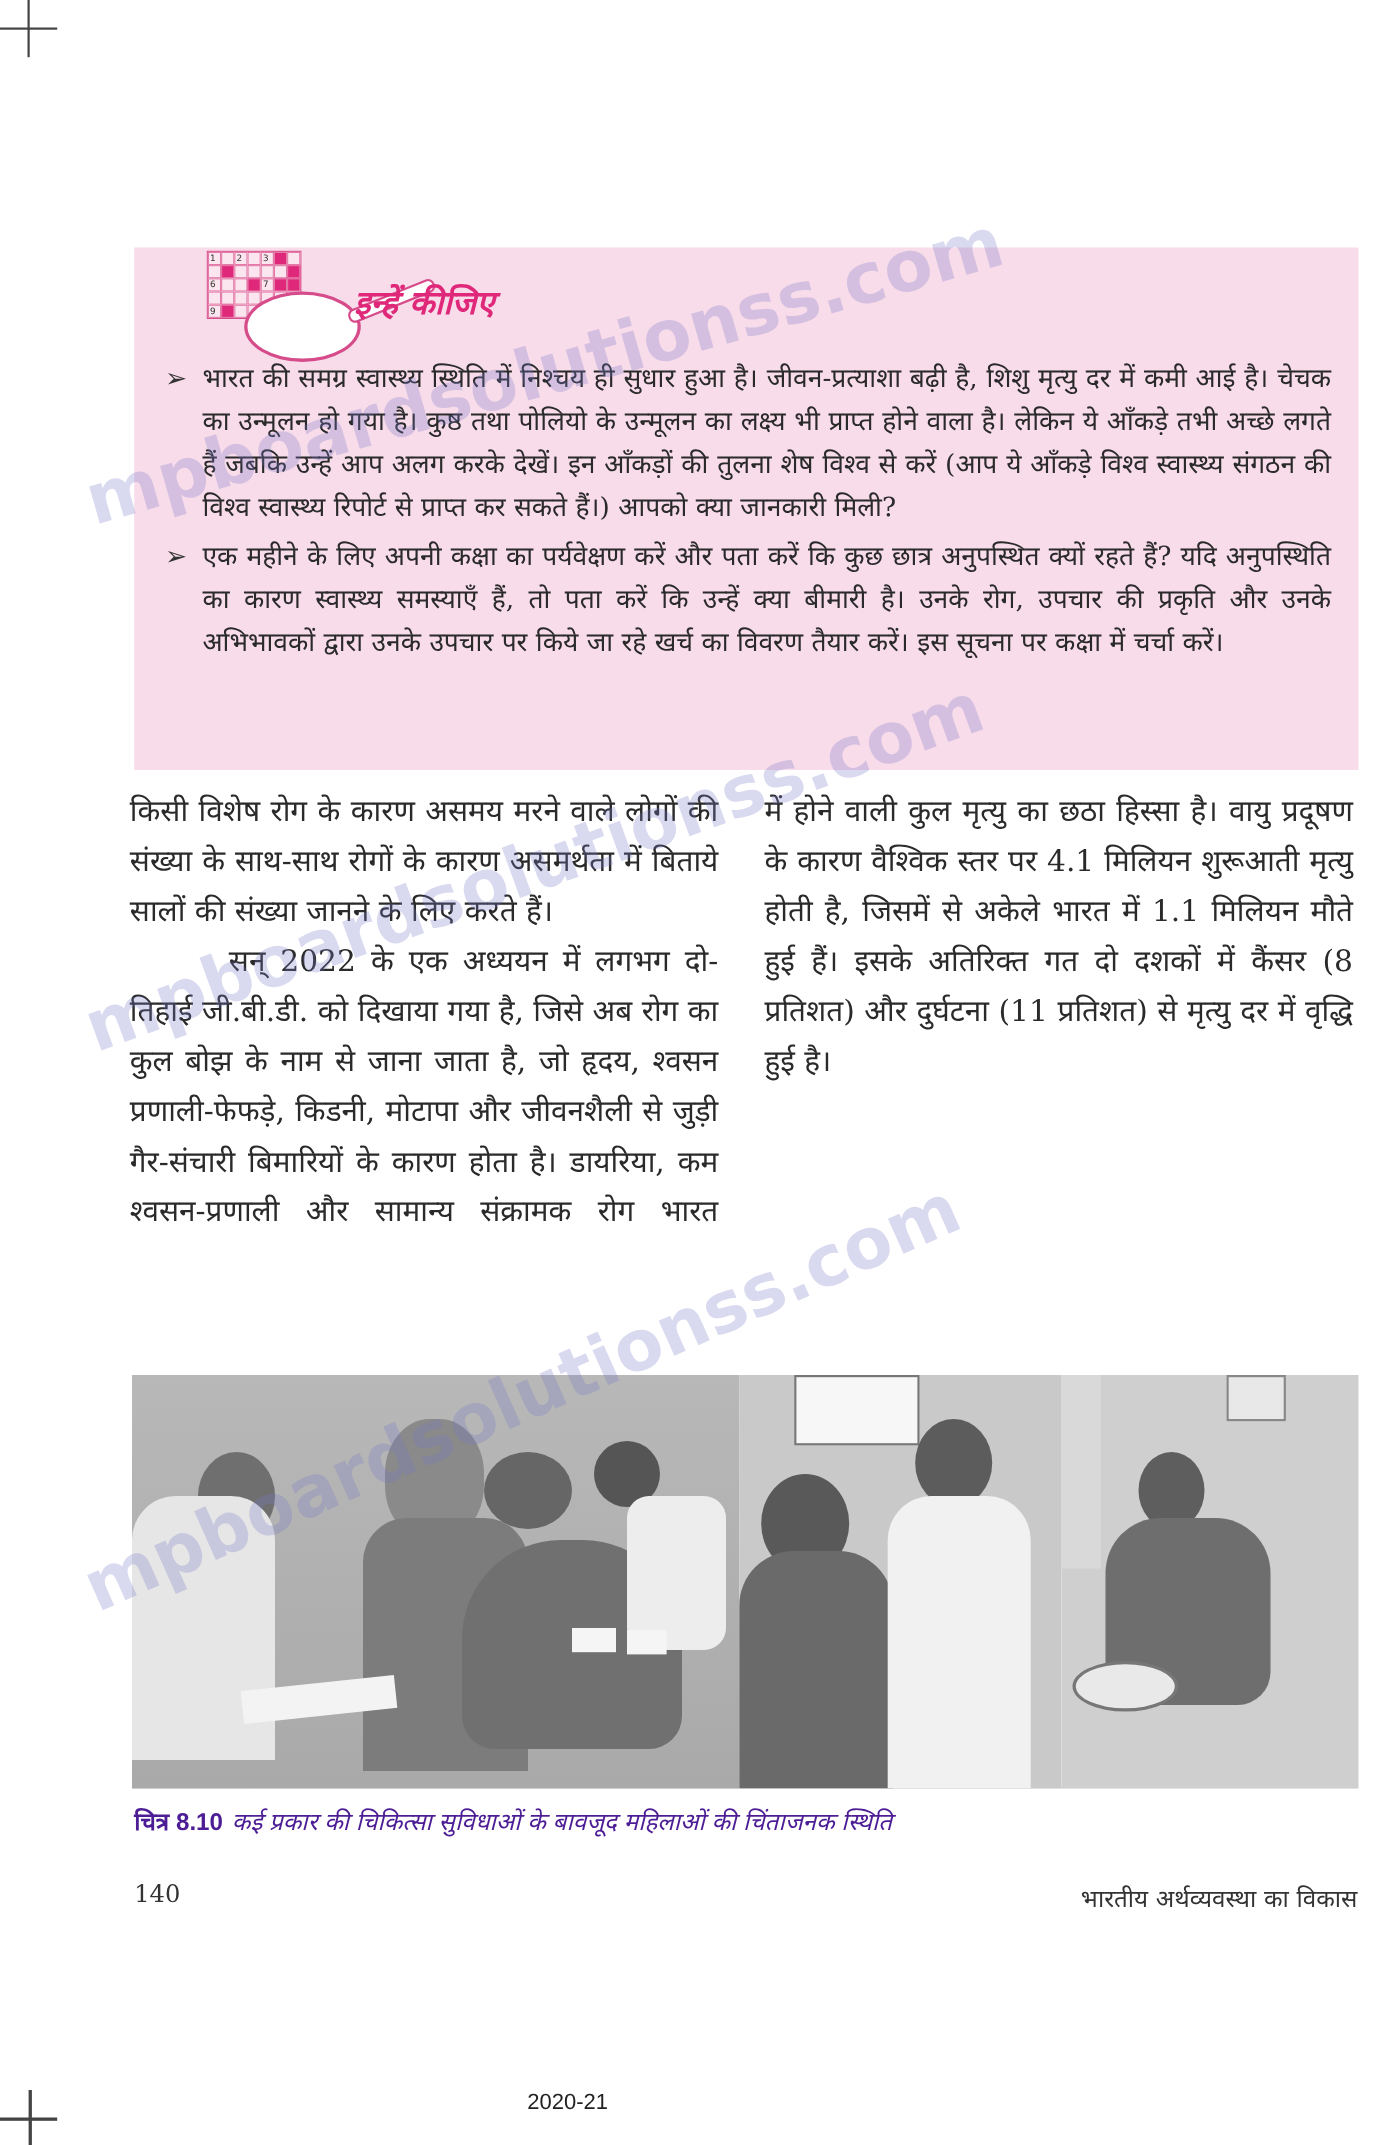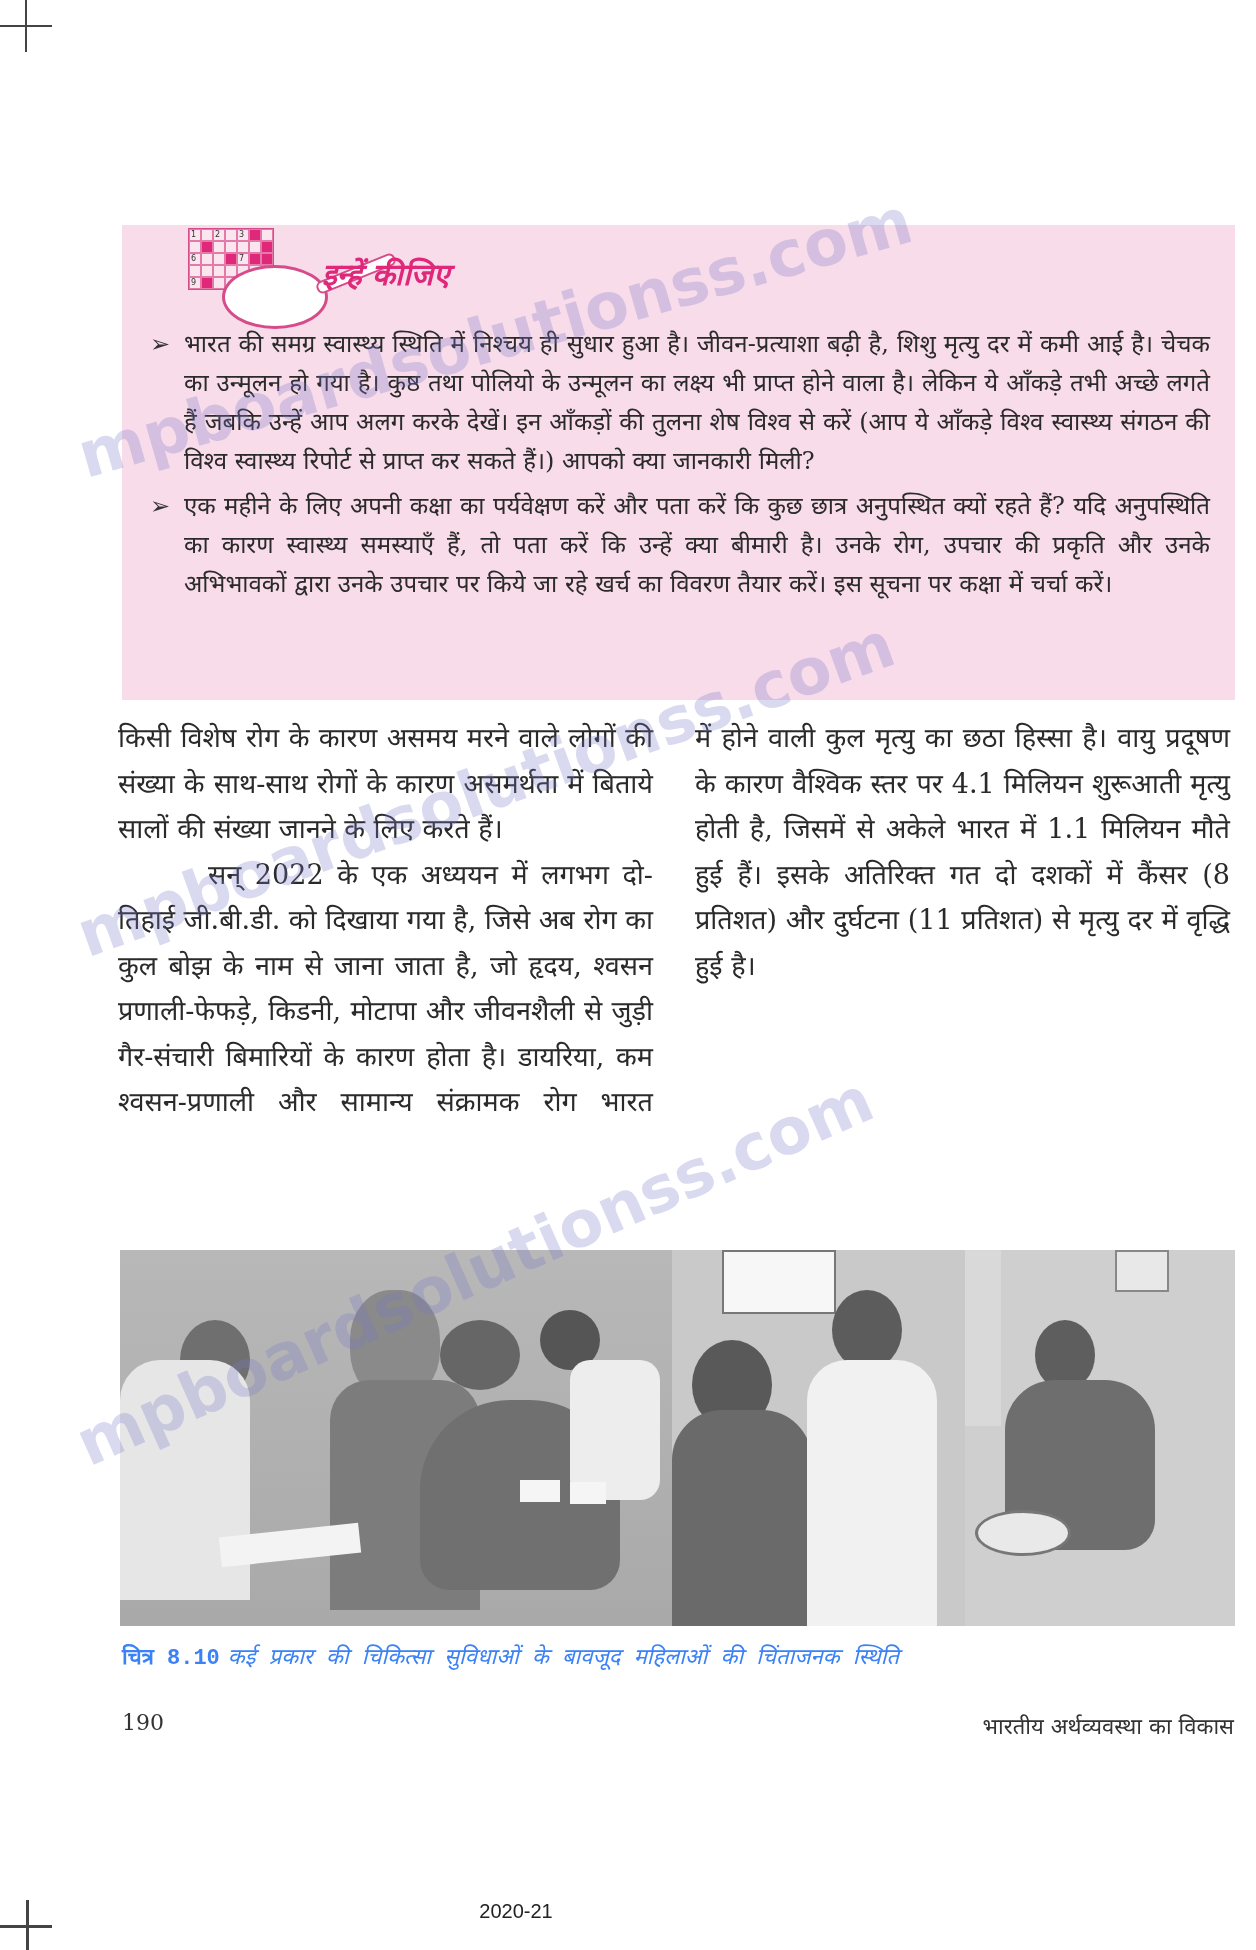--- a/index.html
+++ b/index.html
@@ -58,22 +58,22 @@
   }
   .col p.last { text-align-last: left; }
   .col p.indent { text-indent: 90px; }
   .figure { position: absolute; left: 120px; top: 1250px; width: 1115px; height: 376px; }
   .panel { position: absolute; top: 0; height: 100%; overflow: hidden; background: #bdbdbd; }
   .panel.p1 { left: 0; width: 552px; background: linear-gradient(180deg, #b8b8b8 0%, #a9a9a9 100%); }
   .panel.p2 { left: 552px; width: 293px; background: #c9c9c9; }
   .panel.p3 { left: 845px; width: 270px; background: #cfcfcf; }
   .shape { position: absolute; }
   .caption {
-    position: absolute; left: 122px; top: 1640px; font-size: 22px; color: #3b82f6;
-    font-family: Liberation Mono, monospace; font-style: italic;
+    position: absolute; left: 122px; top: 1640px; font-size: 22px; color: #4c1d95;
+    font-family: Liberation Sans, sans-serif; font-style: italic;
   }
   .caption b { font-style: normal; font-weight: bold; margin-right: 8px; }
   .page-number { position: absolute; left: 122px; top: 1710px; font-size: 22px; color: #333; }
   .book-title { position: absolute; right: 22px; top: 1710px; font-size: 22px; color: #333; }
   .edition-year {
     position: absolute; left: 0; width: 1032px; text-align: center; top: 1900px;
     font-family: "Liberation Sans", sans-serif; font-size: 20px; color: #222;
   }
 </style>
 </head>
@@ -176,19 +176,19 @@
     <div class="shape" style="left:70px;top:70px;width:60px;height:70px;border-radius:50%;background:#5e5e5e;"></div>
     <div class="shape" style="left:40px;top:130px;width:150px;height:170px;background:#6e6e6e;border-radius:50px 50px 30px 30px;"></div>
     <div class="shape" style="left:10px;top:260px;width:90px;height:40px;background:#e9e9e9;border-radius:50%;border:3px solid #777;"></div>
   </div>
 </figure>
 
 <div class="caption">
   <b>चित्र 8.10</b><span>कई प्रकार की चिकित्सा सुविधाओं के बावजूद महिलाओं की चिंताजनक स्थिति</span>
 </div>
 
-<div class="page-number">190</div>
+<div class="page-number">140</div>
 <div class="book-title">भारतीय अर्थव्यवस्था का विकास</div>
 <div class="edition-year">2020-21</div>
 
 <div class="watermark" style="left:80px;top:420px;transform:rotate(-16deg);">mpboardsolutionss.com</div>
 <div class="watermark" style="left:80px;top:900px;transform:rotate(-20deg);">mpboardsolutionss.com</div>
 <div class="watermark" style="left:80px;top:1410px;transform:rotate(-24deg);">mpboardsolutionss.com</div>
 
 </body></html>

